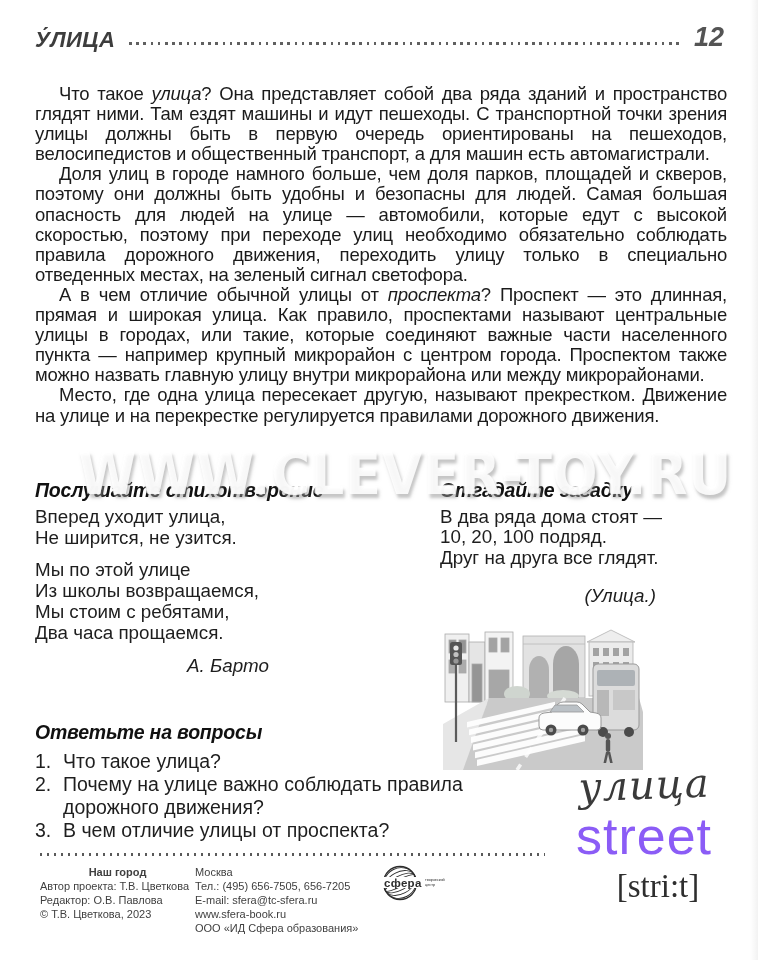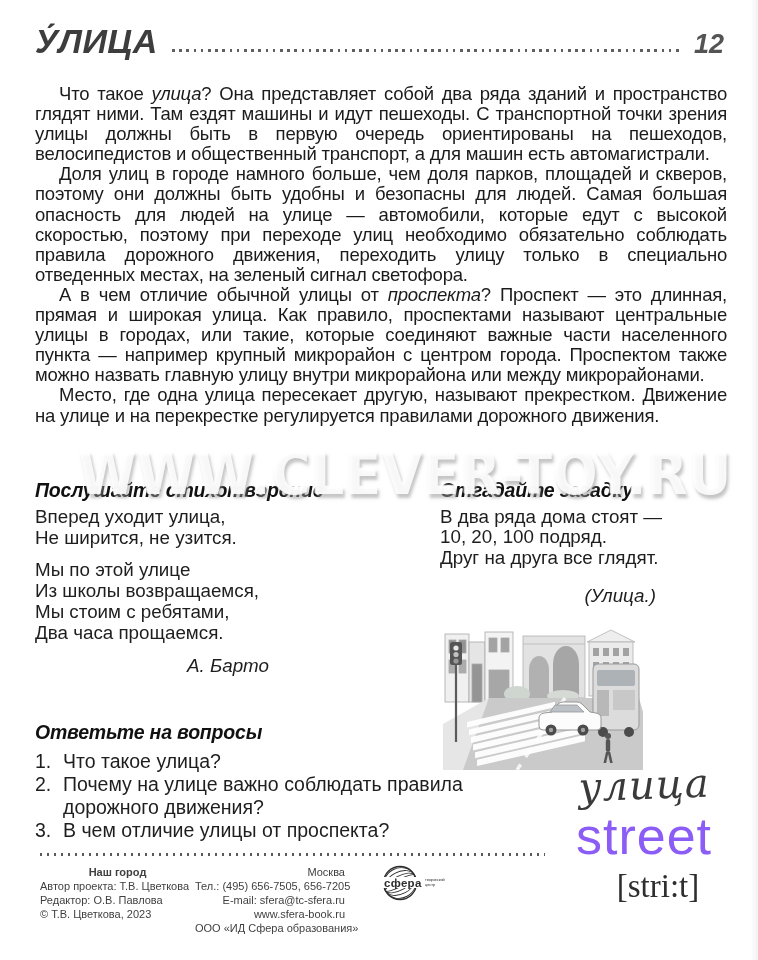--- a/index.html
+++ b/index.html
@@ -9,21 +9,21 @@
   }
   .page::after{
     content:""; position:absolute; top:0; right:0; width:8px; height:100%;
     background:linear-gradient(90deg, rgba(0,0,0,0) 0%, rgba(0,0,0,0.05) 100%);
     pointer-events:none;
   }
 
   
   .header { position:absolute; top:24px; left:35px; right:34px; display:flex; align-items:flex-end; }
   .title {
-    font-size:34px; font-weight:bold; font-style:italic; color:#3d3d3d;
+    font-size:22px; font-weight:bold; font-style:italic; color:#3d3d3d;
     letter-spacing:0.5px; line-height:1; white-space:nowrap;
   }
   .leader {
     flex:1; height:3.2px; margin:0 12px 6px 14px;
     background-image:repeating-linear-gradient(90deg,#606060 0 2.6px, transparent 2.6px 7.2px);
   }
   .pagenum { font-size:27px; font-weight:bold; font-style:italic; color:#545454; line-height:1; }
 
   
   .body-text {
@@ -73,21 +73,21 @@
     transform:scaleY(1.12);
   }
 
   
   .footer { position:absolute; left:40px; top:853px; width:580px; color:#3f3f3f; }
   .f-dots { width:505px; height:2.8px;
     background-image:repeating-linear-gradient(90deg,#5a5a5a 0 2.4px, transparent 2.4px 7px);
     margin-bottom:9px; }
   .f-cols { display:flex; font-size:11px; line-height:14px; }
   .f-col1 { width:155px; }
-  .f-col2 { width:150px; white-space:nowrap;text-align:right; }
+  .f-col2 { width:150px; white-space:nowrap; }
   .f-title { font-weight:bold;text-align:center; }
   .f-logo { margin-left:36px; margin-top:-2px; }
 </style>
 </head>
 <body>
 
 <div class="page">
 
   <header class="header">
     <span class="title">У́ЛИЦА</span>

